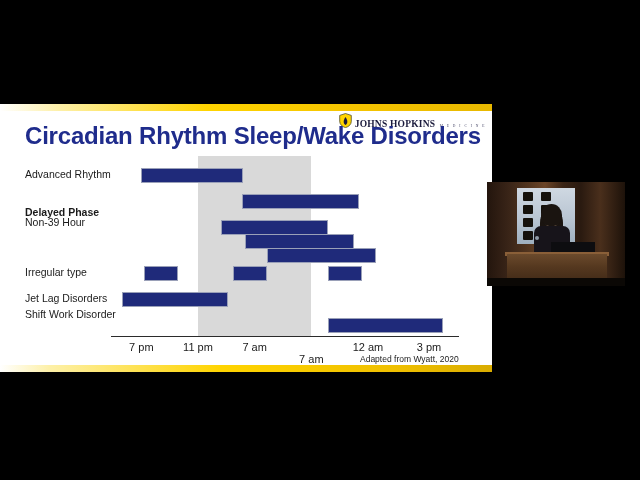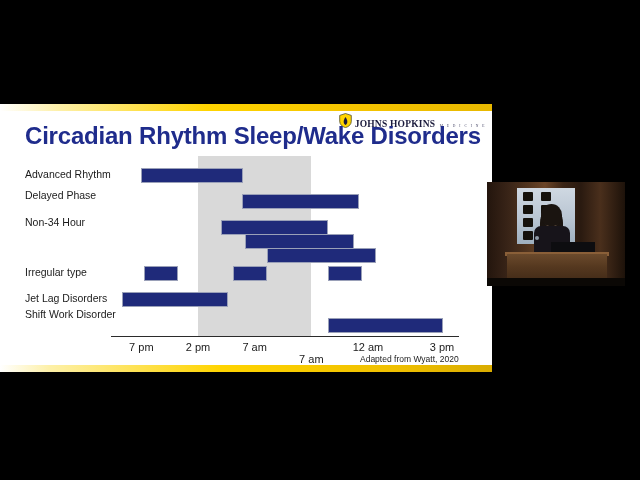--- a/index.html
+++ b/index.html
@@ -85,46 +85,46 @@
         <span class="logo-sub">M E D I C I N E</span>
       </span>
     </div>
 
     <div id="slide-title">Circadian Rhythm Sleep/Wake Disorders</div>
 
     <div id="chart">
       <div id="night-band" style="left: 198px; width: 113.333px; top: 0px; height: 180px; background: rgb(217, 217, 217);"></div>
       <div id="labels-layer">
           <div class="row-label" style="top: 12px;">Advanced Rhythm</div>
-          <div class="row-label" style="top: 33px;">Delayed Phase</div>
-          <div class="row-label" style="top: 60px;">Non-34 Hour</div>
+          <div class="row-label" style="top: 50px; font-weight: bold;">Delayed Phase</div>
+          <div class="row-label" style="top: 60px;">Non-39 Hour</div>
           <div class="row-label" style="top: 110px;">Irregular type</div>
           <div class="row-label" style="top: 136px;">Jet Lag Disorders</div>
           <div class="row-label" style="top: 152px;">Shift Work Disorder</div>
         </div>
       <div id="bars-layer">
           <div class="gbar" style="left: 141.333px; width: 102px; top: 12px; height: 15px; background: rgb(31, 42, 122);"></div>
           <div class="gbar" style="left: 241.917px; width: 117.583px; top: 38px; height: 15px; background: rgb(31, 42, 122);"></div>
           <div class="gbar" style="left: 220.667px; width: 107.667px; top: 64px; height: 15px; background: rgb(31, 42, 122);"></div>
           <div class="gbar" style="left: 244.75px; width: 109.083px; top: 78px; height: 15px; background: rgb(31, 42, 122);"></div>
           <div class="gbar" style="left: 267.417px; width: 109.083px; top: 92px; height: 15px; background: rgb(31, 42, 122);"></div>
           <div class="gbar" style="left: 144.167px; width: 34px; top: 110px; height: 15px; background: rgb(31, 42, 122);"></div>
           <div class="gbar" style="left: 233.417px; width: 34px; top: 110px; height: 15px; background: rgb(31, 42, 122);"></div>
           <div class="gbar" style="left: 328.333px; width: 34px; top: 110px; height: 15px; background: rgb(31, 42, 122);"></div>
           <div class="gbar" style="left: 121.5px; width: 106.25px; top: 136px; height: 15px; background: rgb(31, 42, 122);"></div>
           <div class="gbar" style="left: 328.333px; width: 114.75px; top: 162px; height: 15px; background: rgb(31, 42, 122);"></div>
         </div>
       <div id="axis-line" style="left: 111px; width: 348px; top: 180px;"></div>
       <div id="ticks-layer">
           <div class="tick-label" style="width: 50px; left: 116.333px; top: 185px;">7 pm</div>
-          <div class="tick-label" style="width: 50px; left: 173px; top: 185px;">2 pm</div>
+          <div class="tick-label" style="width: 50px; left: 173px; top: 185px;">11 pm</div>
           <div class="tick-label" style="width: 50px; left: 229.667px; top: 185px;">7 am</div>
           <div class="tick-label" style="width: 50px; left: 286.333px; top: 185px; margin-top: 12px;">7 am</div>
           <div class="tick-label" style="width: 50px; left: 343px; top: 185px;">12 am</div>
-          <div class="tick-label" style="width: 50px; left: 417px; top: 185px;">3 pm</div>
+          <div class="tick-label" style="width: 50px; left: 404px; top: 185px;">3 pm</div>
         </div>
       <div id="attribution" style="left: 360px; top: 198px;">Adapted from Wyatt, 2020</div>
     </div>
 
   </div>
 
   <div id="video">
     <div id="vid-wall"></div>
     <div id="vid-window">
       <div class="vid-panel" style="left:6px;  top:4px;  width:10px;height:9px;"></div>

